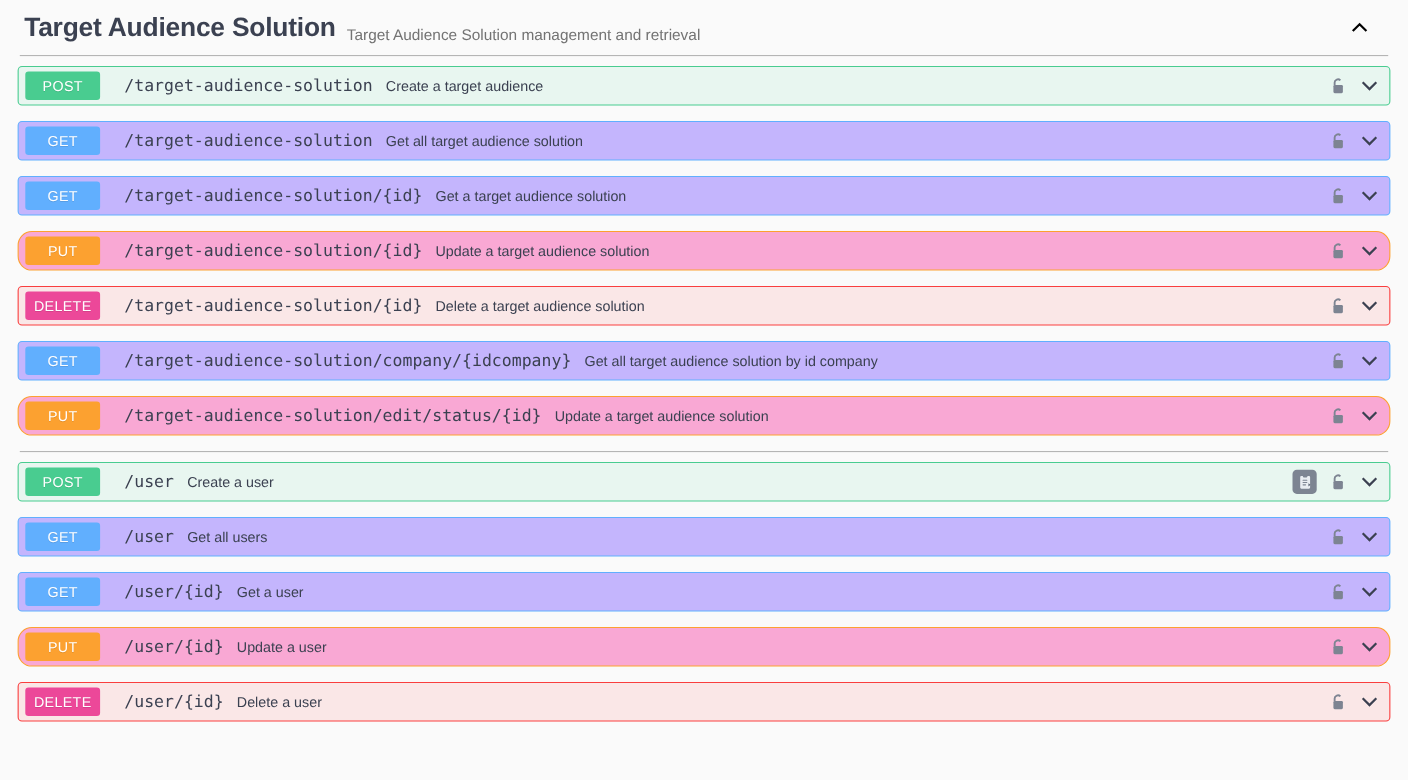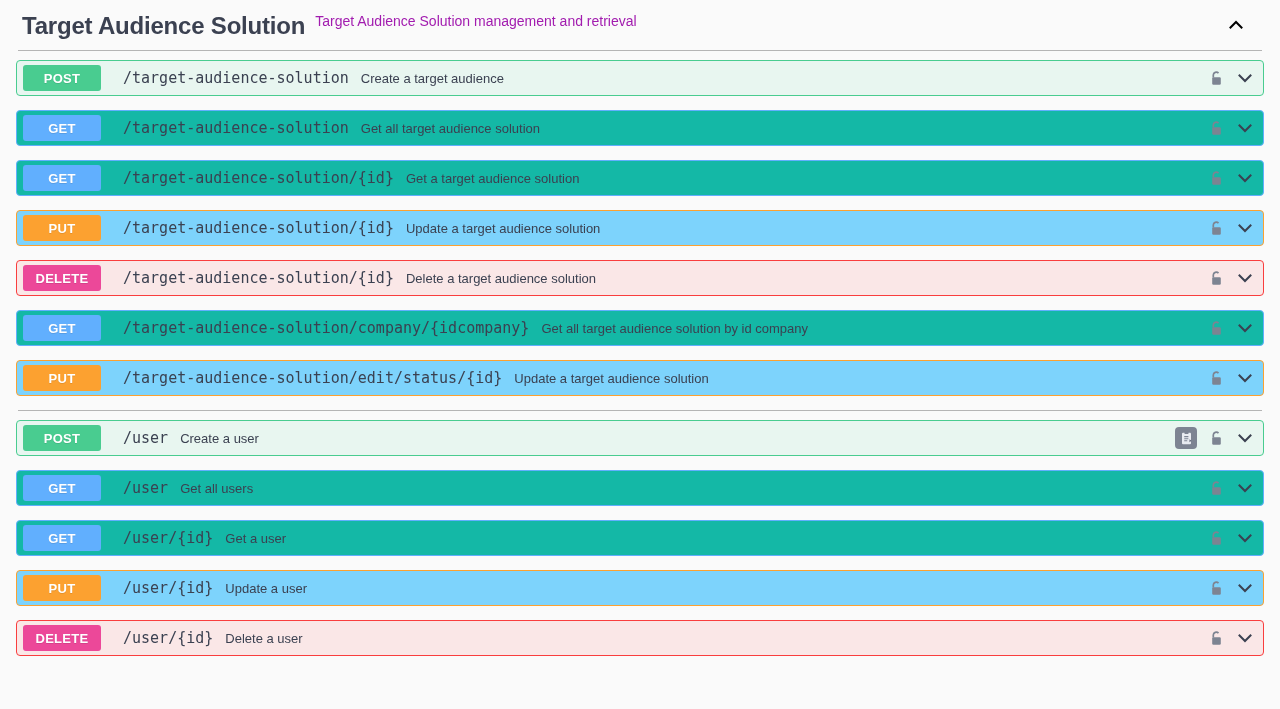--- a/index.html
+++ b/index.html
@@ -10,36 +10,36 @@
     font-family: "Liberation Sans", "DejaVu Sans", sans-serif;
     overflow: hidden;
   }
   .page { width: 1280px; height: 709px; position: relative; background: #fafafa; }
 
   
   .section { padding: 0 16px; }
 
   .section-head {
     display: flex;
-    align-items: flex-start;
+    align-items: flex-end;
     padding: 14px 6px 12px 6px;
     position: relative;
     cursor: pointer;
   }
   .section-title {
     font-size: 24px;
     font-weight: bold;
     color: #3b4151;
     letter-spacing: -0.2px;
     line-height: 1;
     white-space: nowrap;
   }
   .section-desc {
     font-size: 14px;
-    color: #a21caf;
+    color: #737373;
     margin-left: 10px;
     line-height: 1;
     white-space: nowrap;
   }
   .section-toggle {
     position: absolute;
     right: 18px;
     top: 50%;
     transform: translateY(-50%);
     width: 20px; height: 20px;
@@ -61,29 +61,29 @@
     border-radius: 4px;
     border: 1px solid;
     display: flex;
     align-items: center;
     margin-bottom: 14px;
     padding: 0 0 0 4px;
     position: relative;
     cursor: pointer;
   }
   .op-badge {
-    width: 78px;
+    width: 68px;
     height: 26px;
     border-radius: 3px;
     display: flex;
     align-items: center;
     justify-content: center;
     color: #fff;
     font-size: 13px;
-    font-weight: bold;
+    font-weight: normal;
     letter-spacing: 0.3px;
     text-shadow: 0 1px 0 rgba(0,0,0,0.10);
     flex: 0 0 auto;
     margin-left: 2px;
   }
   .op-path {
     font-family: "DejaVu Sans Mono", "Liberation Mono", monospace;
     font-size: 15px;
     font-weight: normal;
     color: #3b4151;
@@ -118,23 +118,23 @@
   .op-chevron {
     width: 20px; height: 20px;
     display: flex; align-items: center; justify-content: center;
     margin-right: 8px;
     flex: 0 0 auto;
   }
 
   
   .m-post  { border-color: #49cc90; background: #e8f6f0; }
   .m-post  .op-badge { background: #49cc90; }
-  .m-get   { border-color: #61affe; background: #14b8a6; }
+  .m-get   { border-color: #61affe; background: #c4b5fd; }
   .m-get   .op-badge { background: #61affe; }
-  .m-put   { border-color: #fca130; background: #7dd3fc; }
+  .m-put   { border-color: #fca130; background: #f9a8d4; border-radius: 13px; }
   .m-put   .op-badge { background: #fca130; }
   .m-delete{ border-color: #f93e3e; background: #fae7e7; }
   .m-delete .op-badge { background: #ec4899; }
 </style>
 </head>
 <body>
 
 <div class="page">
   <div id="sections-root">
       <div class="section">

